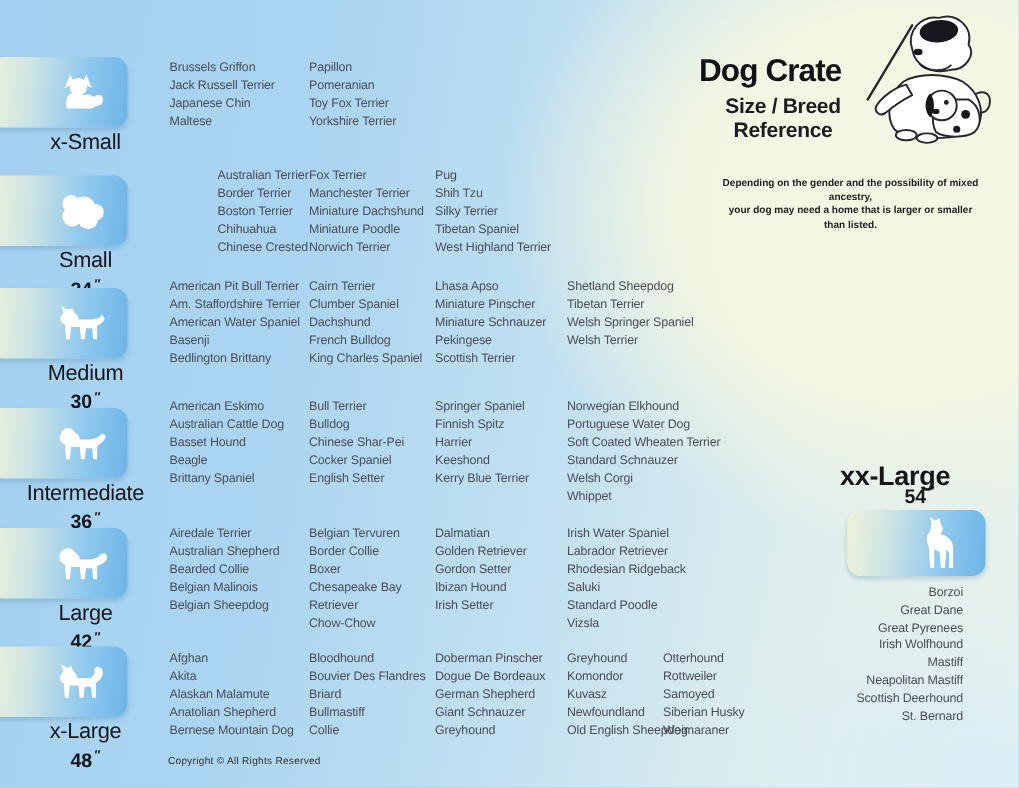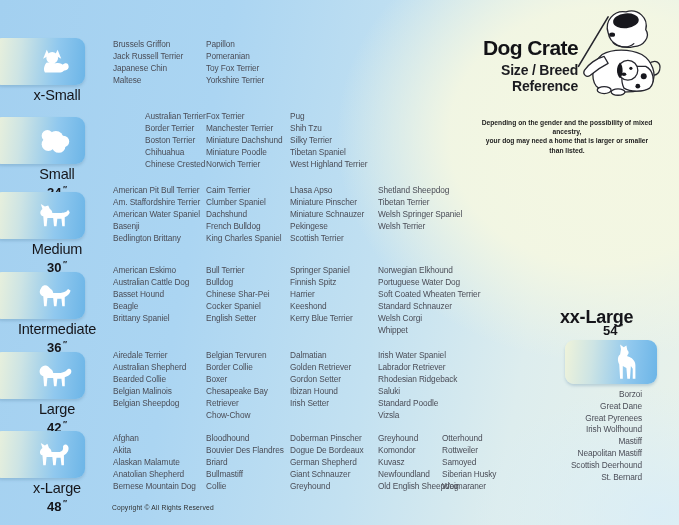--- a/index.html
+++ b/index.html
@@ -28,23 +28,23 @@
   .size-inches { margin-left:12px; width:104px; text-align:center;
     font-size:13px; line-height:15px; font-weight:700; color:#15151a; }
   .unit { font-size:8.5px; vertical-align:5px; margin-left:1.5px; }
 
   
   .breed-grid { position:absolute; inset:0; }
   .breed-col { position:absolute; }
   .breed-item { font-size:8.3px; line-height:12.1px; color:#4b4d57; letter-spacing:-0.1px; white-space:pre; }
 
   
-  .page-title { position:absolute; left:466px; top:36px; width:112px; text-align:right;
+  .page-title { position:absolute; left:466px; top:36px; width:112px; text-align:left;
     font-size:21px; font-weight:700; letter-spacing:-0.6px; color:#121216; }
-  .page-subtitle { position:absolute; left:466px; top:63px; width:112px; text-align:right;
+  .page-subtitle { position:absolute; left:466px; top:63px; width:112px; text-align:center;
     font-size:14px; line-height:15.5px; font-weight:700; color:#1b1b20; letter-spacing:-0.2px; }
   .illustration { position:absolute; left:566px; top:5px; width:108px; height:94px; }
   .disclaimer { position:absolute; left:478px; top:118px; width:178px; text-align:center;
     font-size:6.7px; line-height:9.2px; font-weight:700; color:#1d1d1d; }
 
   
   .xxl-label { position:absolute; left:560px; top:307px; width:106px; text-align:left;
     font-size:18px; color:#15151a; letter-spacing:-0.2px;font-weight:bold; }
   .xxl-inches { position:absolute; left:560px; top:322px; width:106px; text-align:center;
     font-size:13px; font-weight:700; color:#15151a; }

